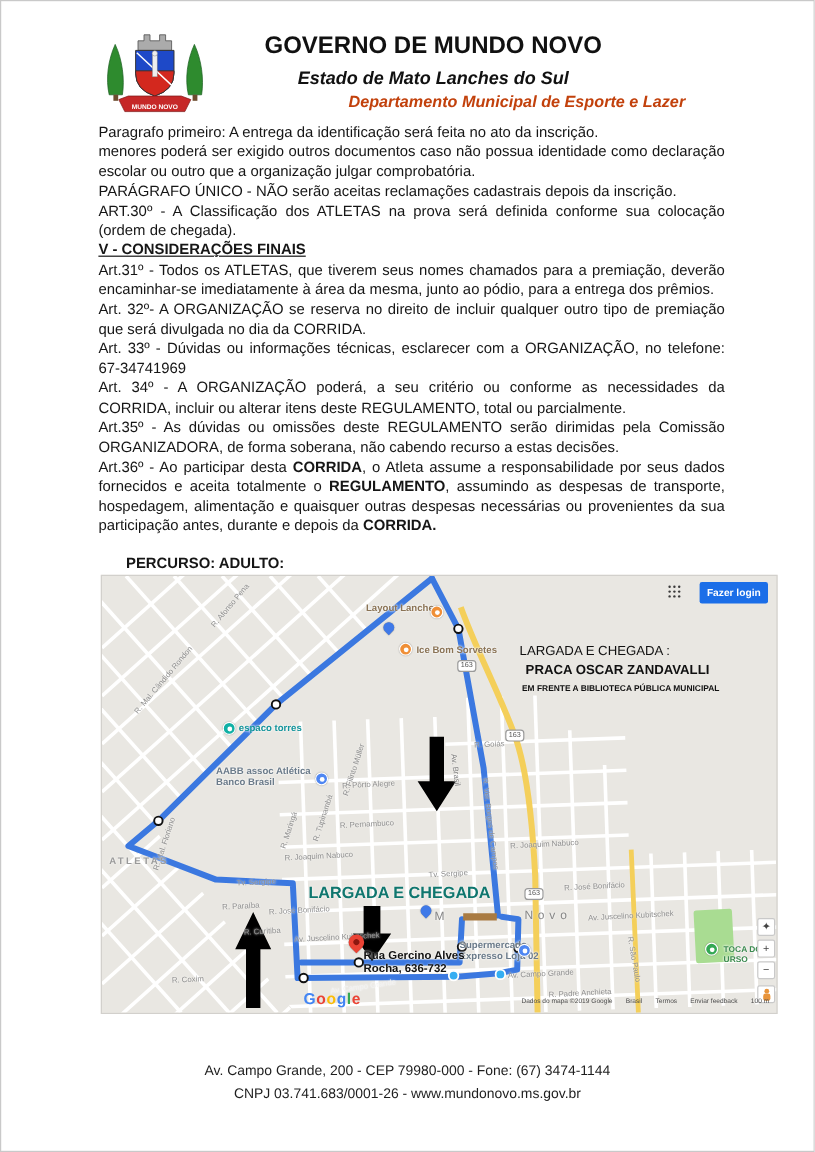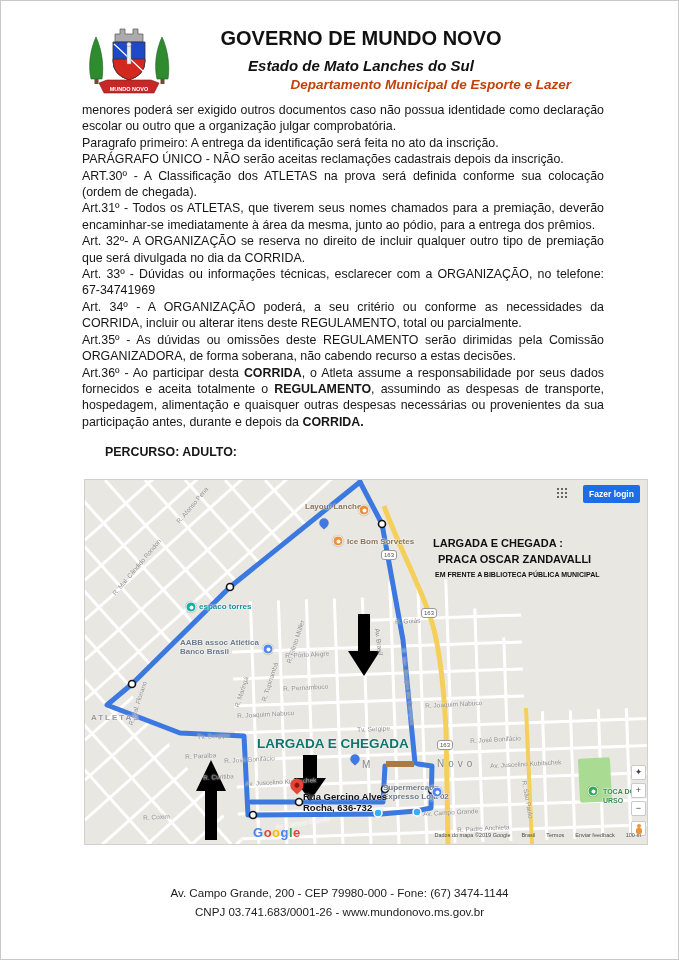--- a/index.html
+++ b/index.html
@@ -32,21 +32,21 @@
   .mk-circle:after{content:"";position:absolute;left:2.5px;top:2.5px;width:4px;height:4px;border-radius:50%;background:#fff;}
   .k-orange{background:#ef8f37;} .k-teal{background:#11b0a5;} .k-blue{background:#4e86f2;} .k-green{background:#34a853;}
   .mk-pin{width:9px;height:9px;border-radius:50% 50% 50% 0;transform:translate(-50%,-95%) rotate(-45deg);
           box-shadow:0 0 1px rgba(0,0,0,.5);}
   .mk-pin.k-blue{background:#3f79e8;}
   .mk-pin.k-red{width:13px;height:13px;background:#ea4335;}
   .mk-pin.k-red:after{content:"";position:absolute;left:4px;top:4px;width:5px;height:5px;border-radius:50%;background:#8c1710;}
   .shield{position:absolute;transform:translate(-50%,-50%);background:#fff;border:1px solid #9a9a9a;
           border-radius:3px;font-size:6px;line-height:8px;padding:0 2px;color:#555;}
   .ann-right{position:absolute;left:348px;top:57px;color:#101010;}
-  .ann-right .l1{font-size:11px;font-weight:bold;}
+  .ann-right .l1{font-size:11px;font-weight:normal;}
   .ann-right .l2{font-size:11px;font-weight:bold;margin:4px 0 0 5px;}
   .ann-right .l3{font-size:7px;font-weight:bold;margin:6px 0 0 2px;}
   .ann-center{position:absolute;left:172px;top:256px;font-size:13.5px;font-weight:bold;color:#0f766e;text-shadow:0 0 2px #fff;}
   .ann-gercino{position:absolute;left:218px;top:312px;font-size:9.5px;line-height:10.5px;font-weight:bold;color:#111;
                white-space:pre-line;text-shadow:0 0 2px #fff;}
   .login{position:absolute;left:498px;top:5px;width:57px;height:18px;background:#1b6ee8;border-radius:2px;
          color:#fff;font-size:8.5px;font-weight:bold;display:flex;align-items:center;justify-content:center;cursor:pointer;}
   .apps{position:absolute;left:472px;top:8px;width:11px;height:11px;cursor:pointer;}
   .apps span{position:absolute;width:2px;height:2px;background:#3a3a3a;border-radius:50%;
     box-shadow:4px 0 0 #3a3a3a,8px 0 0 #3a3a3a,0 4px 0 #3a3a3a,4px 4px 0 #3a3a3a,8px 4px 0 #3a3a3a,
@@ -81,24 +81,25 @@
     <path d="M14,62 l8,-3 h44 l8,3 l-5,10 h-50 z" fill="#c62828" stroke="#7f1616" stroke-width="0.6"></path>
     <text x="44" y="70" font-size="5.5" fill="#fff" text-anchor="middle" font-weight="bold">MUNDO NOVO</text>
   </svg>
   <div class="titles">
     <h1>GOVERNO DE MUNDO NOVO</h1>
     <h2>Estado de Mato Lanches do Sul</h2>
     <h3>Departamento Municipal de Esporte e Lazer</h3>
   </div>
 
   <div class="doc">
+      <div class="para"><span>Paragrafo primeiro: A entrega da identificação será feita no ato da inscrição.</span></div>
       <div class="para just"><span>menores poderá ser exigido outros documentos caso não possua identidade como declaração escolar ou outro que a organização julgar comprobatória.</span></div>
-      <div class="para"><span>Paragrafo primeiro: A entrega da identificação será feita no ato da inscrição.</span></div>
       <div class="para"><span>PARÁGRAFO ÚNICO - NÃO serão aceitas reclamações cadastrais depois da inscrição.</span></div>
       <div class="para just"><span>ART.30º - A Classificação dos ATLETAS na prova será definida conforme sua colocação (ordem de chegada).</span></div>
+      <div class="para"><span class="b ul">V - CONSIDERAÇÕES FINAIS</span></div>
       <div class="para just"><span>Art.31º - Todos os ATLETAS, que tiverem seus nomes chamados para a premiação, deverão encaminhar-se imediatamente à área da mesma, junto ao pódio, para a entrega dos prêmios.</span></div>
       <div class="para just"><span>Art. 32º- A ORGANIZAÇÃO se reserva no direito de incluir qualquer outro tipo de premiação que será divulgada no dia da CORRIDA.</span></div>
       <div class="para just"><span>Art. 33º -  Dúvidas ou informações técnicas, esclarecer com a ORGANIZAÇÃO, no telefone: 67-34741969</span></div>
       <div class="para just"><span>Art. 34º - A ORGANIZAÇÃO poderá, a seu critério ou conforme as necessidades da CORRIDA, incluir ou alterar itens deste REGULAMENTO, total ou parcialmente.</span></div>
       <div class="para just"><span>Art.35º - As dúvidas ou omissões deste REGULAMENTO serão dirimidas pela Comissão ORGANIZADORA, de forma soberana, não cabendo recurso a estas decisões.</span></div>
       <div class="para just"><span>Art.36º - Ao participar desta </span><span class="b">CORRIDA</span><span>, o Atleta assume a responsabilidade por seus dados fornecidos e aceita totalmente o </span><span class="b">REGULAMENTO</span><span>, assumindo as despesas de transporte, hospedagem, alimentação e quaisquer outras despesas necessárias ou provenientes da sua participação antes, durante e depois da </span><span class="b">CORRIDA.</span></div>
       <div class="para" style="margin-top: 14px; padding-left: 23px;"><span class="b">PERCURSO: ADULTO:</span></div>
     </div>
 
   <div class="map">

